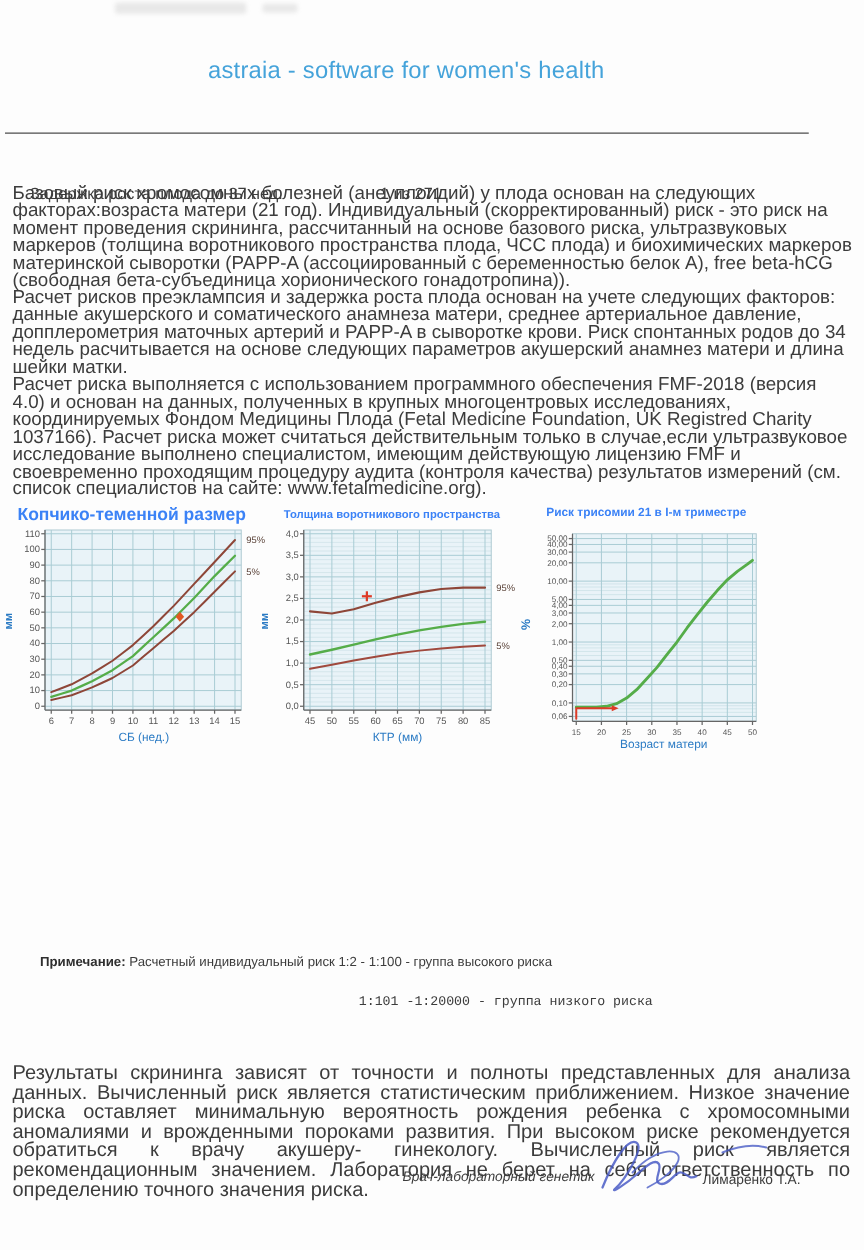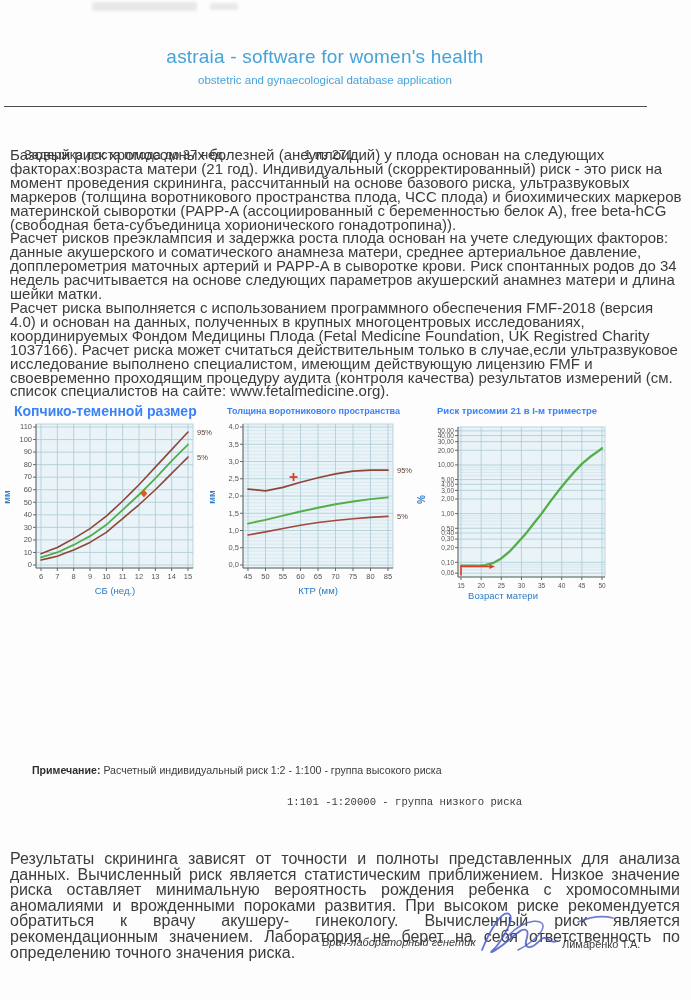--- a/index.html
+++ b/index.html
@@ -29,21 +29,20 @@
   svg{position:absolute;overflow:visible;pointer-events:none;}
 </style>
 </head>
 <body>
 
 <div class="abs smudge" style="left:92px;top:2px;width:105px;height:9px;"></div>
 <div class="abs smudge" style="left:210px;top:3px;width:28px;height:7px;"></div>
 
 <div class="abs header">
   <div class="title">astraia - software for women's health</div>
-  <div class="subtitle">obstetric and gynaecological database application</div>
 </div>
 
 <div class="abs rule"></div>
 
 <div class="abs risk-rows">
   <div class="risk-row">
     <span class="lbl">Задержка роста плода до 37 нед.</span>
     <span class="val">1 из 271</span>
   </div>
 </div>
@@ -327,21 +326,21 @@
     <polyline points="45,154.98358645445006 45,146.53404342517348 74.40857142857143,146.53404342517348" fill="none" stroke="#dd3b27" stroke-width="1.6" stroke-linejoin="round" stroke-linecap="round"></polyline>
     <path d="M73.40857142857143,144.13404342517347 L78.90857142857143,146.53404342517348 L73.40857142857143,148.93404342517348 Z" fill="#dd3b27"></path>
   </svg>
 
 <div class="abs chart-ylabel" style="left:0px;top:492px;">мм</div>
 <div class="abs chart-ylabel" style="left:205px;top:492px;">мм</div>
 <div class="abs chart-ylabel" style="left:417px;top:494px;font-size:10px;">%</div>
 
 <div class="abs chart-xlabel" style="left:60px;top:585px;width:110px;">СБ (нед.)</div>
 <div class="abs chart-xlabel" style="left:268px;top:585px;width:100px;">КТР (мм)</div>
-<div class="abs chart-xlabel" style="left:443px;top:590px;width:120px;text-align:center;">Возраст матери</div>
+<div class="abs chart-xlabel" style="left:471px;top:590px;width:120px;text-align:center;">Возраст матери</div>
 
 <div class="abs note" style="left:32px;top:764px;">
   <b>Примечание:</b>
   <span>Расчетный индивидуальный риск  1:2 - 1:100 - группа высокого риска</span>
 </div>
 <div class="abs note" style="left:287px;top:796px;font-family:Liberation Mono, monospace;">
   <span>1:101 -1:20000 - группа низкого риска</span>
 </div>
 
 <div class="abs disclaimer">Результаты скрининга зависят от точности и полноты представленных для анализа данных. Вычисленный риск является статистическим приближением. Низкое значение риска оставляет минимальную вероятность рождения ребенка с хромосомными аномалиями и врожденными пороками развития. При высоком риске рекомендуется обратиться к врачу акушеру- гинекологу. Вычисленный риск является рекомендационным значением. Лаборатория не берет на себя ответственность по определению точного значения риска.</div>

